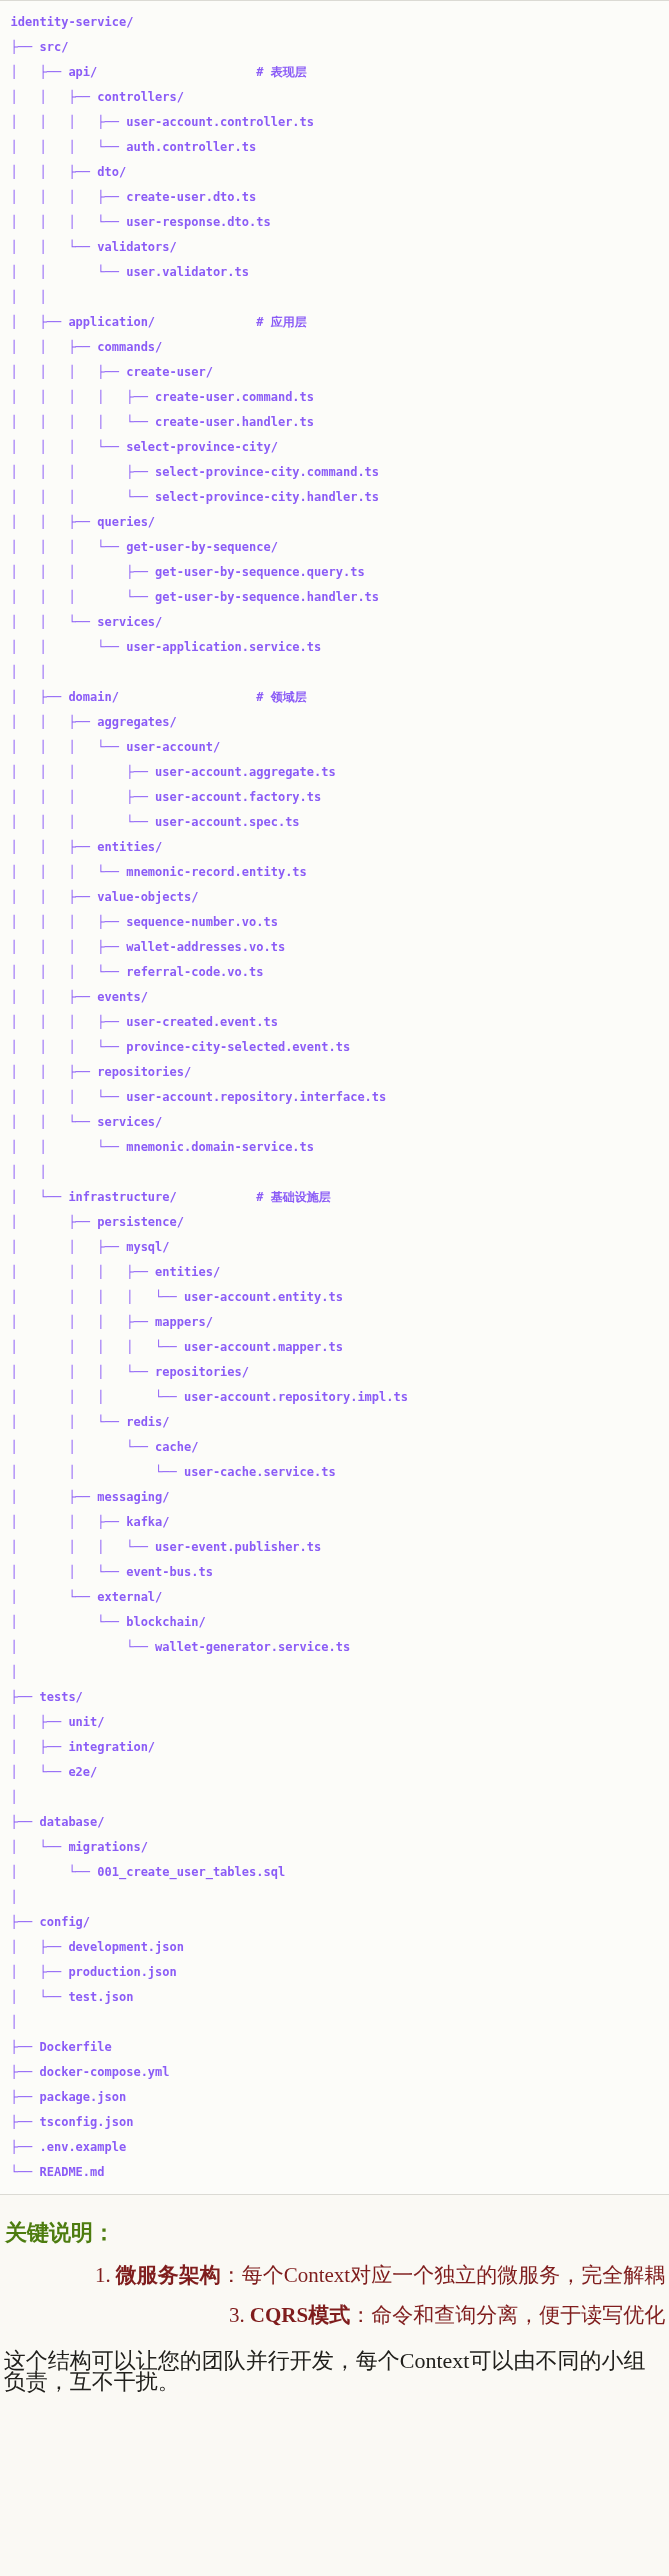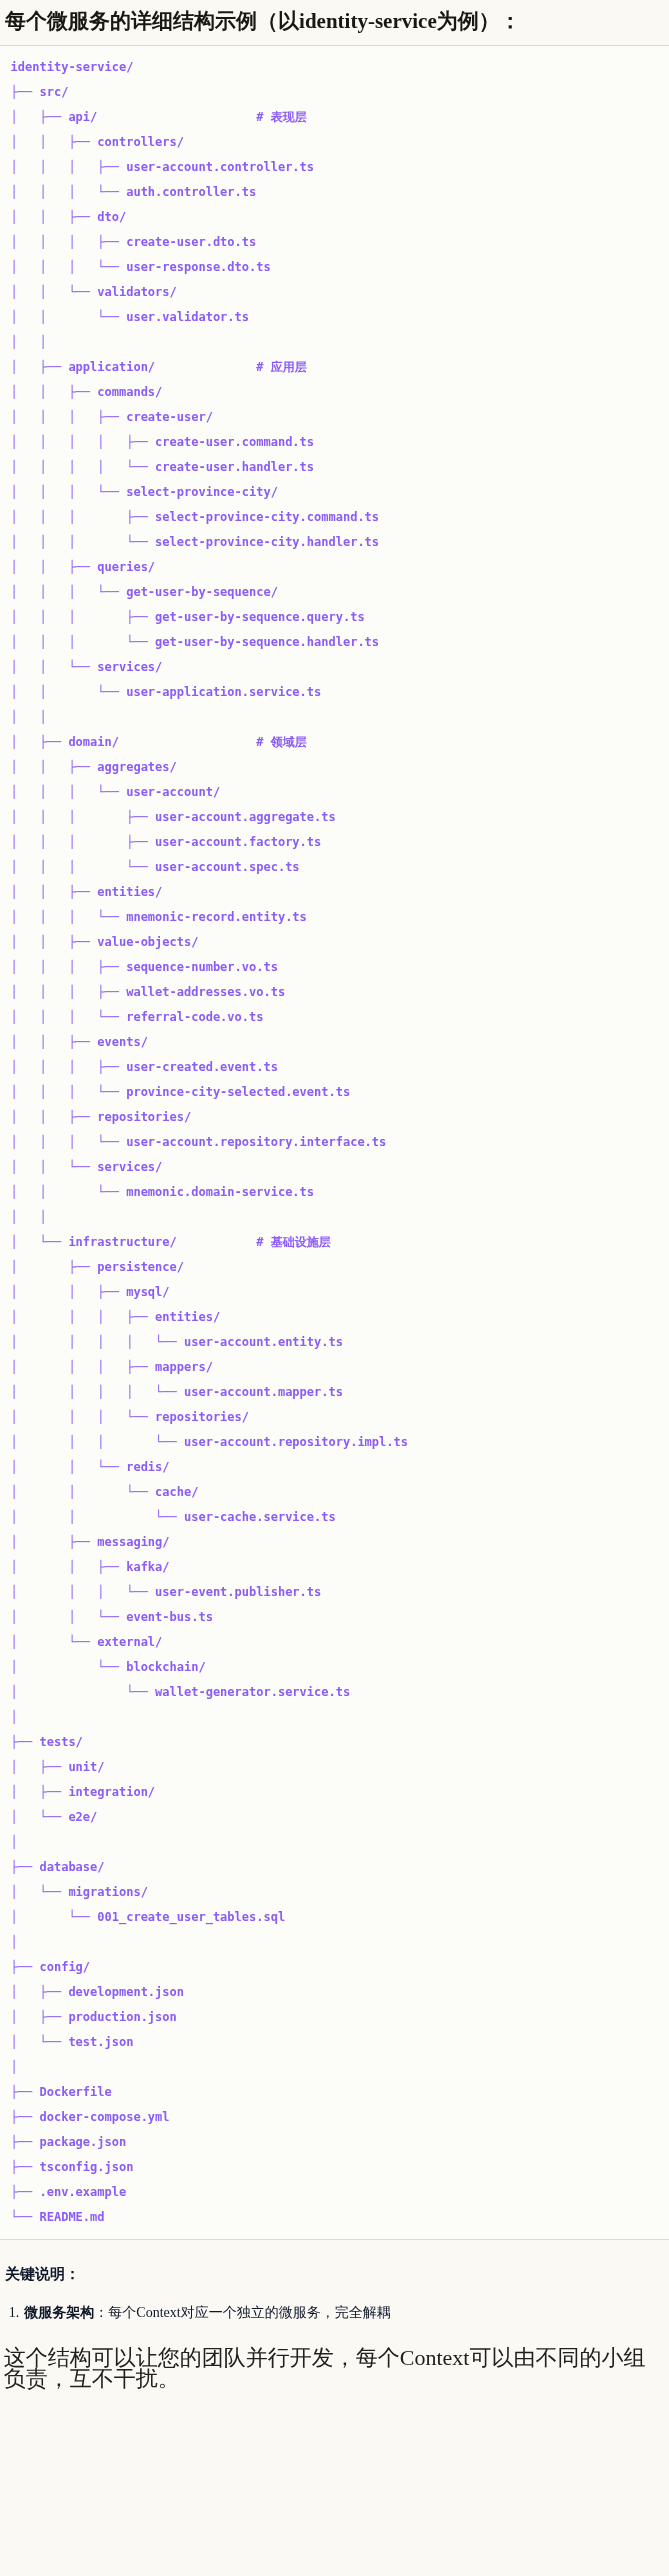--- a/index.html
+++ b/index.html
@@ -34,48 +34,48 @@
     font-family: "DejaVu Sans Mono", "Liberation Mono", monospace;
     font-size: 12px;
     line-height: 25px;
     color: #8b5cf6;
     white-space: pre;
     tab-size: 4;
     font-weight: bold;
   }
 
   .notes-heading {
-    font-size: 15px;
+    font-size: 22px;
     font-weight: 700;
-    color: #0f172a;
+    color: #4d7c0f;
     margin: 25px 0 0 1.3px;
     line-height: 1.2;
   }
   .notes-list { list-style: none; margin: 0; padding: 0; }
   .note-item {
     margin: 19px 0 0 5px;
-    font-size: 14px;
+    font-size: 21px;
     line-height: 21px;
-    color: #0f172a;
+    color: #7f1d1d;
+    text-align: right;
   }
   .note-item .num { margin-right: 5px; }
   .note-item b { font-weight: 700; }
   .closing {
     margin: 24px 0 0 0;
     font-size: 22px;
     line-height: 21px;
     color: #21201C;
   }
 </style>
 </head>
 <body>
 
 <div class="page">
 
-  <h1 class="doc-title">每个微服务的详细结构示例（以identity-service为例）：</h1>
 
   <div class="code-block">
     <pre class="tree">identity-service/
 ├── src/
 │   ├── api/                      # 表现层
 │   │   ├── controllers/
 │   │   │   ├── user-account.controller.ts
 │   │   │   └── auth.controller.ts
 │   │   ├── dto/
 │   │   │   ├── create-user.dto.ts
@@ -157,18 +157,19 @@
 ├── package.json
 ├── tsconfig.json
 ├── .env.example
 └── README.md</pre>
   </div>
 
   <h2 class="notes-heading">关键说明：</h2>
 
   <ol class="notes-list">
     <li class="note-item"><span class="num">1.</span><b>微服务架构</b><span>：每个Context对应一个独立的微服务，完全解耦</span></li>
+    <li class="note-item"><span class="num">3.</span><b>CQRS模式</b><span>：命令和查询分离，便于读写优化</span></li>
   </ol>
 
   <p class="closing">这个结构可以让您的团队并行开发，每个Context可以由不同的小组负责，互不干扰。</p>
 
 </div>
 
 
 </body></html>

